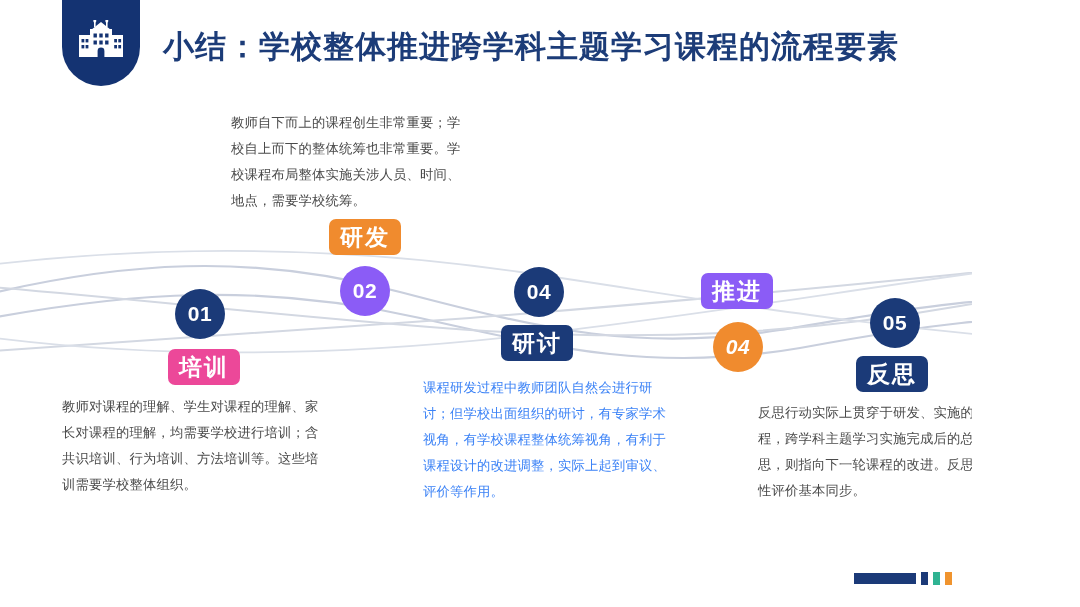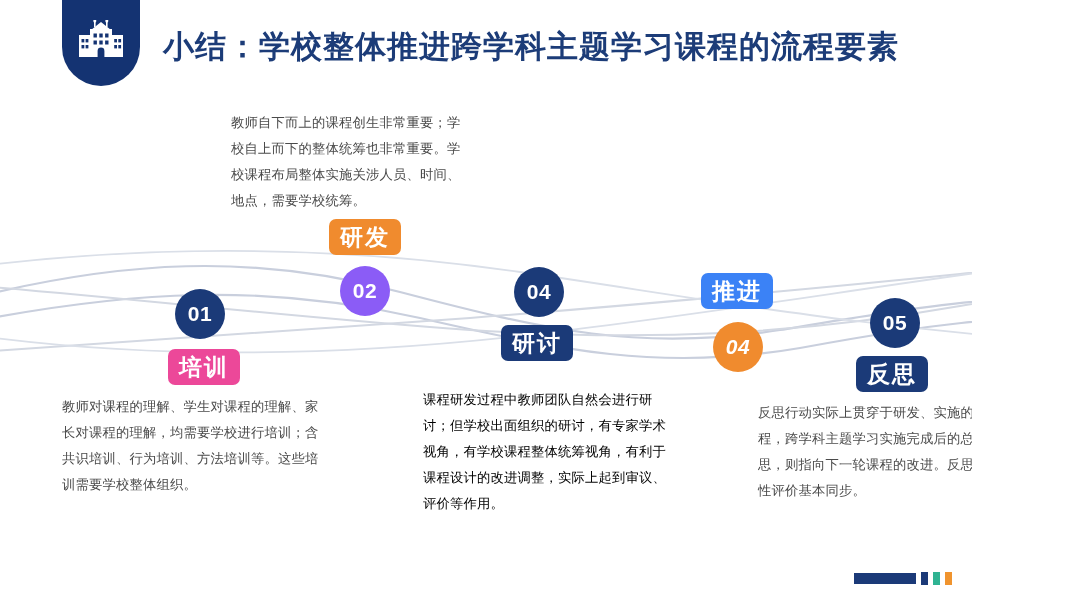--- a/index.html
+++ b/index.html
@@ -186,34 +186,34 @@
     <div class="node-chip orange" style="left: 13px; top: 0px; background: rgb(240, 139, 46);">研发</div>
     <div class="node-circle orange" style="left: 24px; top: 47px; background: #8b5cf6;">02</div>
   </div>
 
   <div class="node" style="left:489px; top:267px; width:110px; height:110px;">
     <div class="node-circle navy" style="left: 25px; top: 0px; background: rgb(27, 58, 120);">04</div>
     <div class="node-chip navy" style="left: 12px; top: 58px; background: rgb(27, 58, 120);">研讨</div>
   </div>
 
   <div class="node" style="left:690px; top:273px; width:110px; height:110px;">
-    <div class="node-chip orange" style="left: 11px; top: 0px; background: #3b82f6;">推进</div>
+    <div class="node-chip orange" style="left: 11px; top: 0px; background: #8b5cf6;">推进</div>
     <div class="node-circle orange" style="left: 23px; top: 49px; background: rgb(240, 139, 46); font-style: italic;">04</div>
   </div>
 
   <div class="node" style="left:843px; top:298px; width:110px; height:110px;">
     <div class="node-circle navy" style="left: 27px; top: 0px; background: rgb(27, 58, 120);">05</div>
     <div class="node-chip navy" style="left: 13px; top: 58px; background: rgb(27, 58, 120);">反思</div>
   </div>
 
   <div class="para center" style="left: 62px; top: 394px; width: 262px; color: rgb(74, 74, 74);">教师对课程的理解、学生对课程的理解、家长对课程的理解，均需要学校进行培训；含共识培训、行为培训、方法培训等。这些培训需要学校整体组织。</div>
 
   <div class="para center" style="left: 231px; top: 110px; width: 236px; color: rgb(74, 74, 74);">教师自下而上的课程创生非常重要；学校自上而下的整体统筹也非常重要。学校课程布局整体实施关涉人员、时间、地点，需要学校统筹。</div>
 
-  <div class="para center" style="left: 423px; top: 375px; width: 250px; color: #000000; margin-top: 12px;">课程研发过程中教师团队自然会进行研讨；但学校出面组织的研讨，有专家学术视角，有学校课程整体统筹视角，有利于课程设计的改进调整，实际上起到审议、评价等作用。</div>
+  <div class="para center" style="left: 423px; top: 375px; width: 250px; color: #3b82f6;">课程研发过程中教师团队自然会进行研讨；但学校出面组织的研讨，有专家学术视角，有学校课程整体统筹视角，有利于课程设计的改进调整，实际上起到审议、评价等作用。</div>
 
 
   <div class="para center" style="left: 758px; top: 400px; width: 262px; color: rgb(74, 74, 74);">反思行动实际上贯穿于研发、实施的全过程，跨学科主题学习实施完成后的总结性反思，则指向下一轮课程的改进。反思与终结性评价基本同步。</div>
 
   <div id="footer-deco">
     <div id="footer-bar" style="background: rgb(27, 58, 120);"></div>
     <div class="footer-sq" style="background: rgb(27, 58, 120);"></div>
     <div class="footer-sq" style="background: rgb(47, 179, 146);"></div>
     <div class="footer-sq" style="background: rgb(240, 148, 46);"></div>
   </div>

